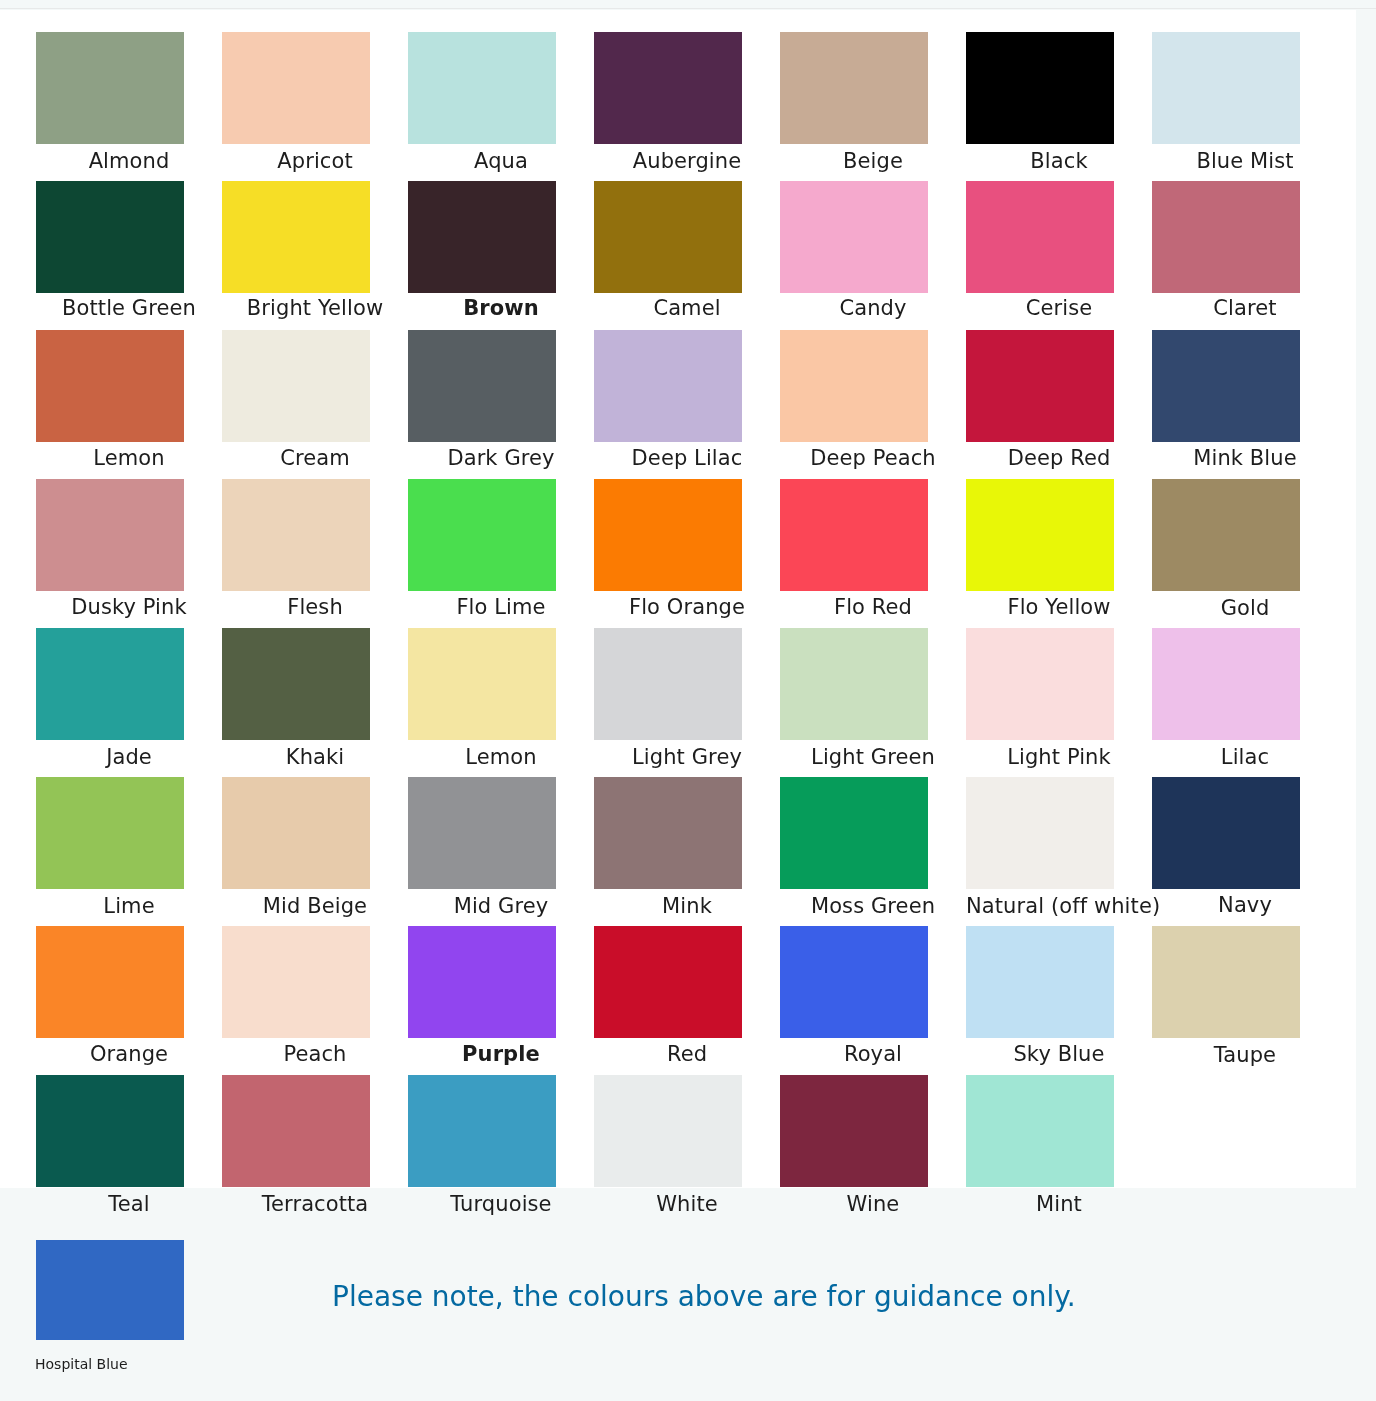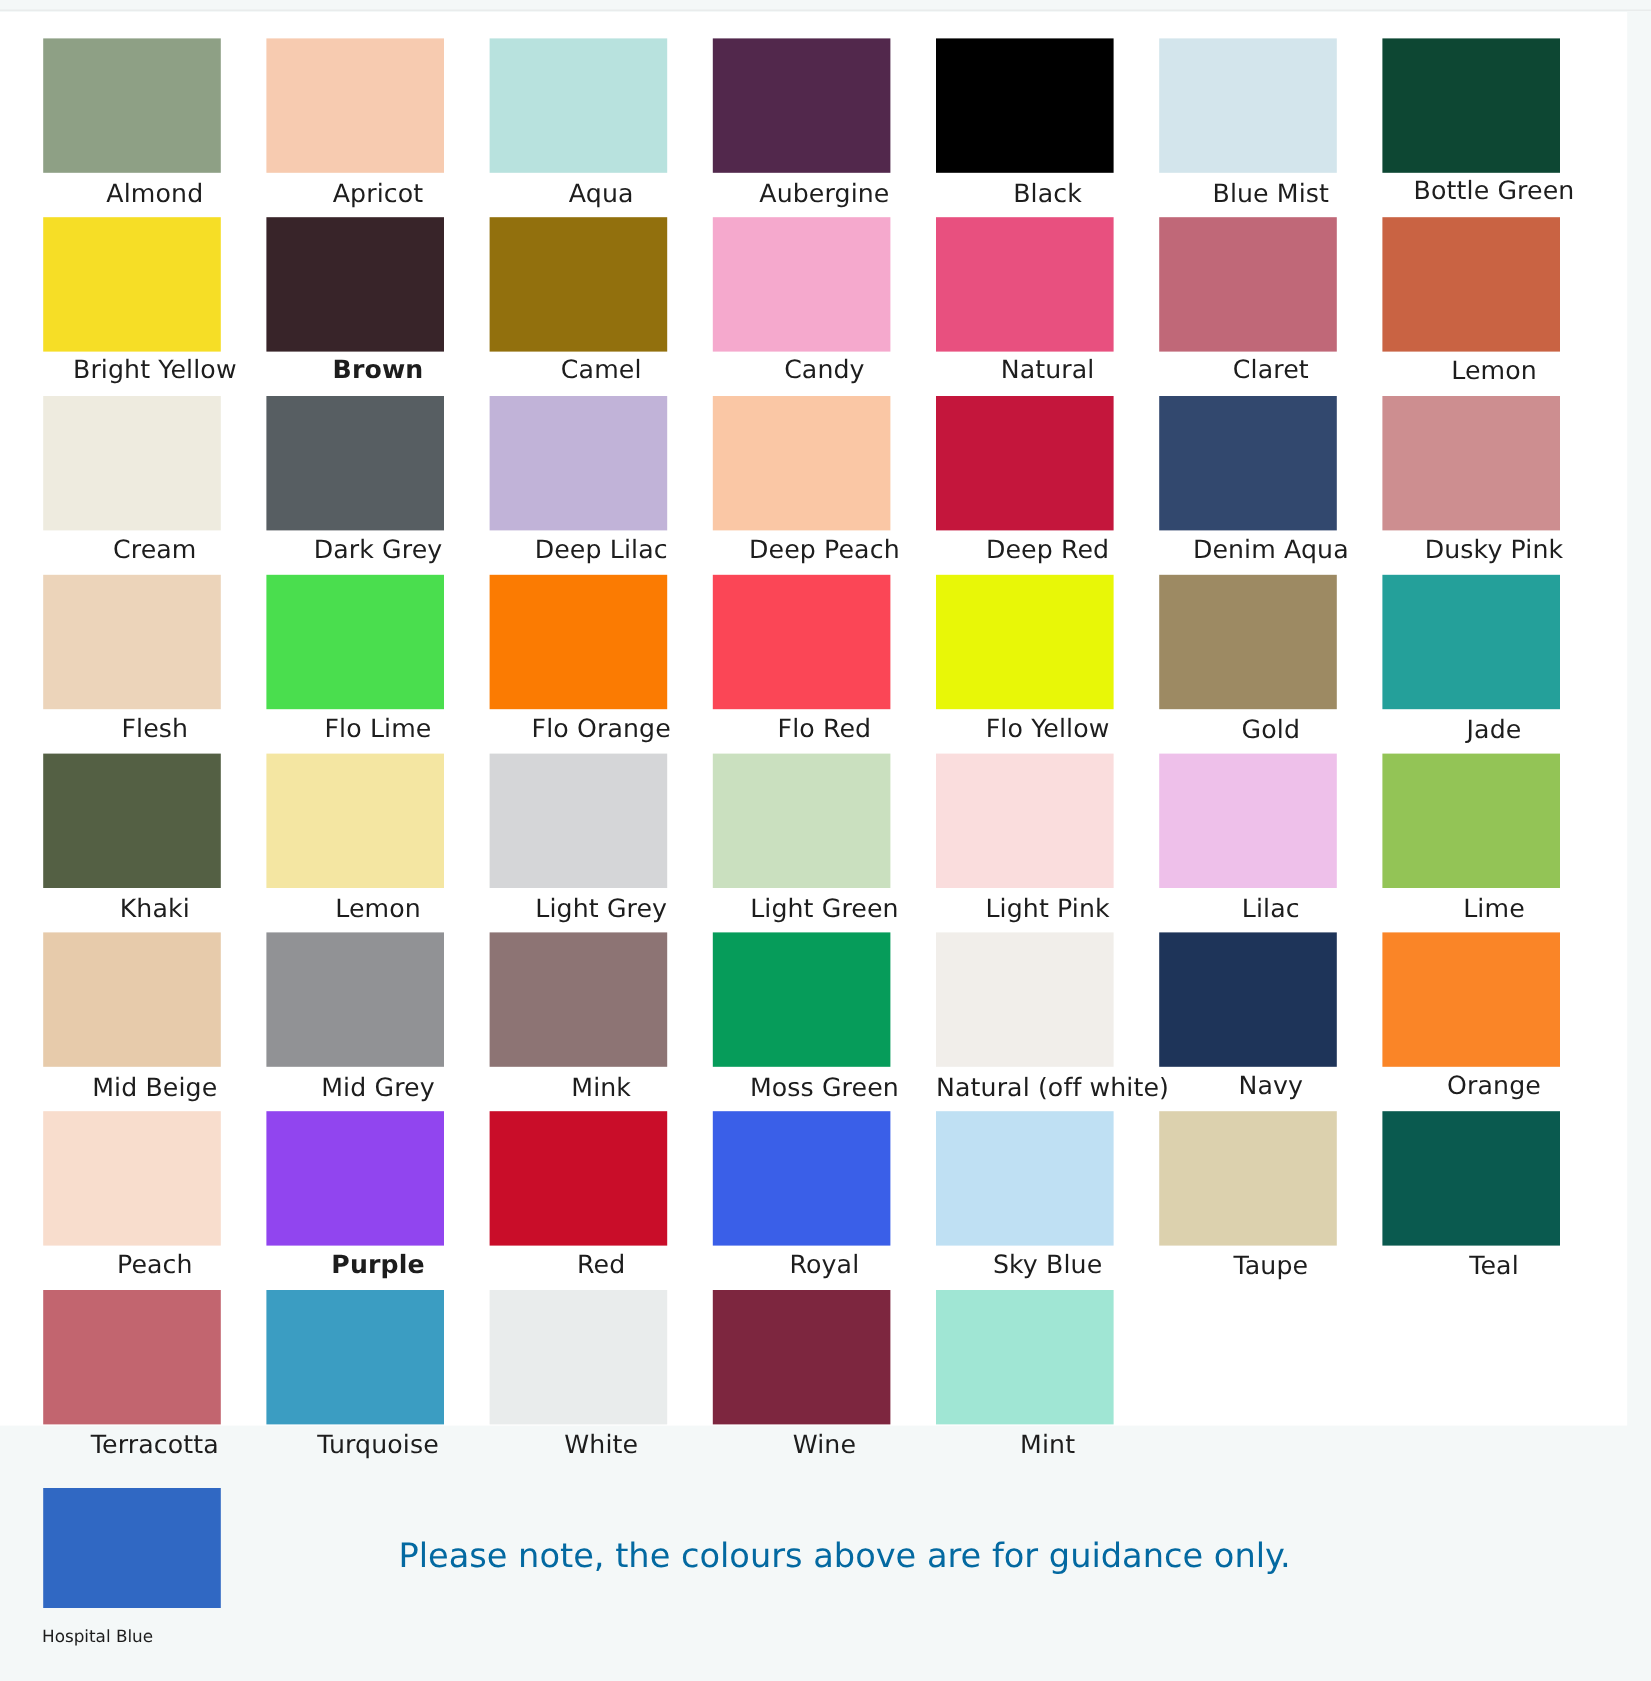--- a/index.html
+++ b/index.html
@@ -143,20 +143,24 @@
         </div>
         <div class="swatch-cell r0">
           <div class="swatch-chip" style="background: rgb(184, 226, 222);"></div>
           <div class="swatch-label">Aqua</div>
         </div>
         <div class="swatch-cell r0">
           <div class="swatch-chip" style="background: rgb(82, 40, 76);"></div>
           <div class="swatch-label">Aubergine</div>
         </div>
         <div class="swatch-cell r0">
+          <div class="swatch-chip" style="background: rgb(199, 171, 149);"></div>
+          <div class="swatch-label">Beige</div>
+        </div>
+        <div class="swatch-cell r0">
           <div class="swatch-chip" style="background: rgb(0, 0, 0);"></div>
           <div class="swatch-label">Black</div>
         </div>
         <div class="swatch-cell r0">
           <div class="swatch-chip" style="background: rgb(211, 229, 236);"></div>
           <div class="swatch-label">Blue Mist</div>
         </div>
         <div class="swatch-cell r1">
           <div class="swatch-chip" style="background: rgb(13, 71, 51);"></div>
           <div class="swatch-label">Bottle Green</div>
@@ -172,21 +176,21 @@
         <div class="swatch-cell r1">
           <div class="swatch-chip" style="background: rgb(146, 112, 13);"></div>
           <div class="swatch-label">Camel</div>
         </div>
         <div class="swatch-cell r1">
           <div class="swatch-chip" style="background: rgb(245, 169, 205);"></div>
           <div class="swatch-label">Candy</div>
         </div>
         <div class="swatch-cell r1">
           <div class="swatch-chip" style="background: rgb(232, 80, 127);"></div>
-          <div class="swatch-label">Natural</div>
+          <div class="swatch-label">Cerise</div>
         </div>
         <div class="swatch-cell r1">
           <div class="swatch-chip" style="background: rgb(192, 104, 120);"></div>
           <div class="swatch-label">Claret</div>
         </div>
         <div class="swatch-cell r2">
           <div class="swatch-chip" style="background: rgb(201, 99, 67);"></div>
           <div class="swatch-label">Lemon</div>
         </div>
         <div class="swatch-cell r2">
@@ -204,21 +208,21 @@
         <div class="swatch-cell r2">
           <div class="swatch-chip" style="background: rgb(250, 199, 165);"></div>
           <div class="swatch-label">Deep Peach</div>
         </div>
         <div class="swatch-cell r2">
           <div class="swatch-chip" style="background: rgb(196, 22, 60);"></div>
           <div class="swatch-label">Deep Red</div>
         </div>
         <div class="swatch-cell r2">
           <div class="swatch-chip" style="background: rgb(50, 72, 110);"></div>
-          <div class="swatch-label">Denim Aqua</div>
+          <div class="swatch-label">Mink Blue</div>
         </div>
         <div class="swatch-cell r3">
           <div class="swatch-chip" style="background: rgb(205, 142, 144);"></div>
           <div class="swatch-label">Dusky Pink</div>
         </div>
         <div class="swatch-cell r3">
           <div class="swatch-chip" style="background: rgb(236, 212, 186);"></div>
           <div class="swatch-label">Flesh</div>
         </div>
         <div class="swatch-cell r3">

